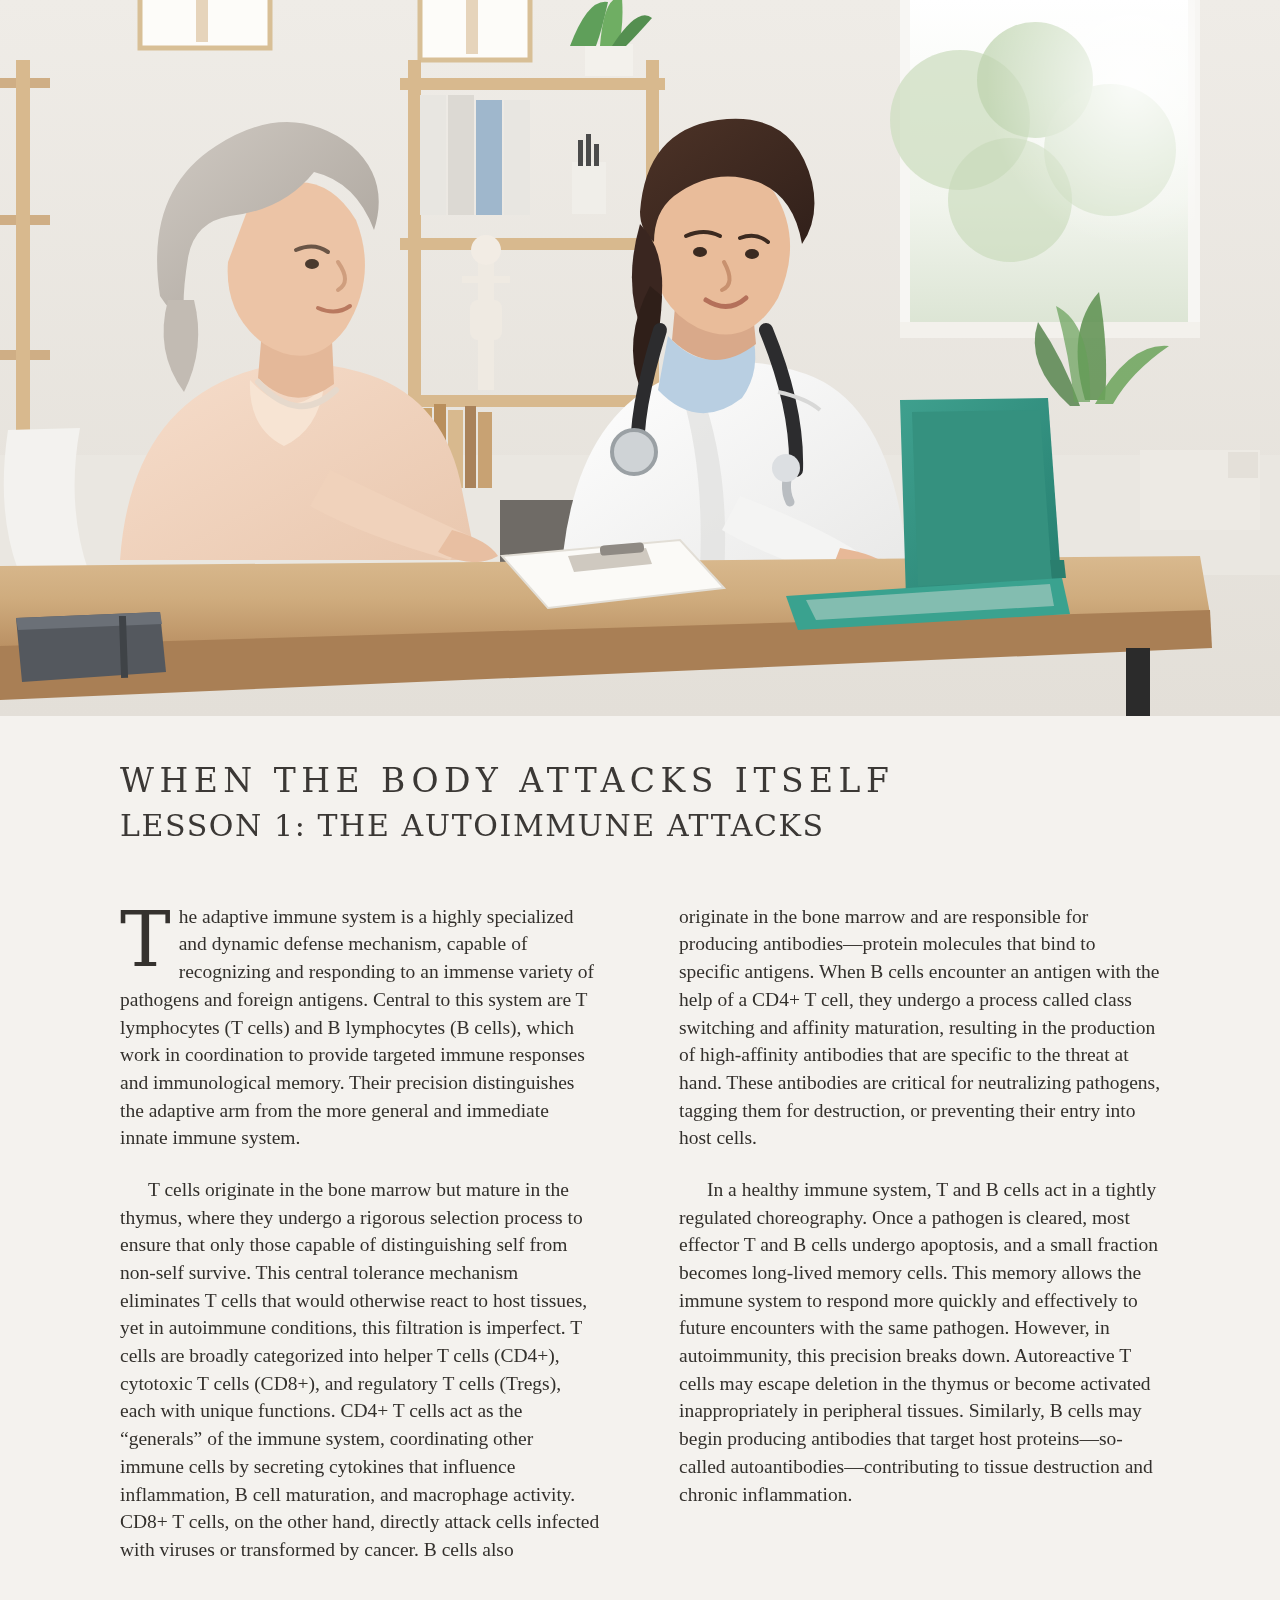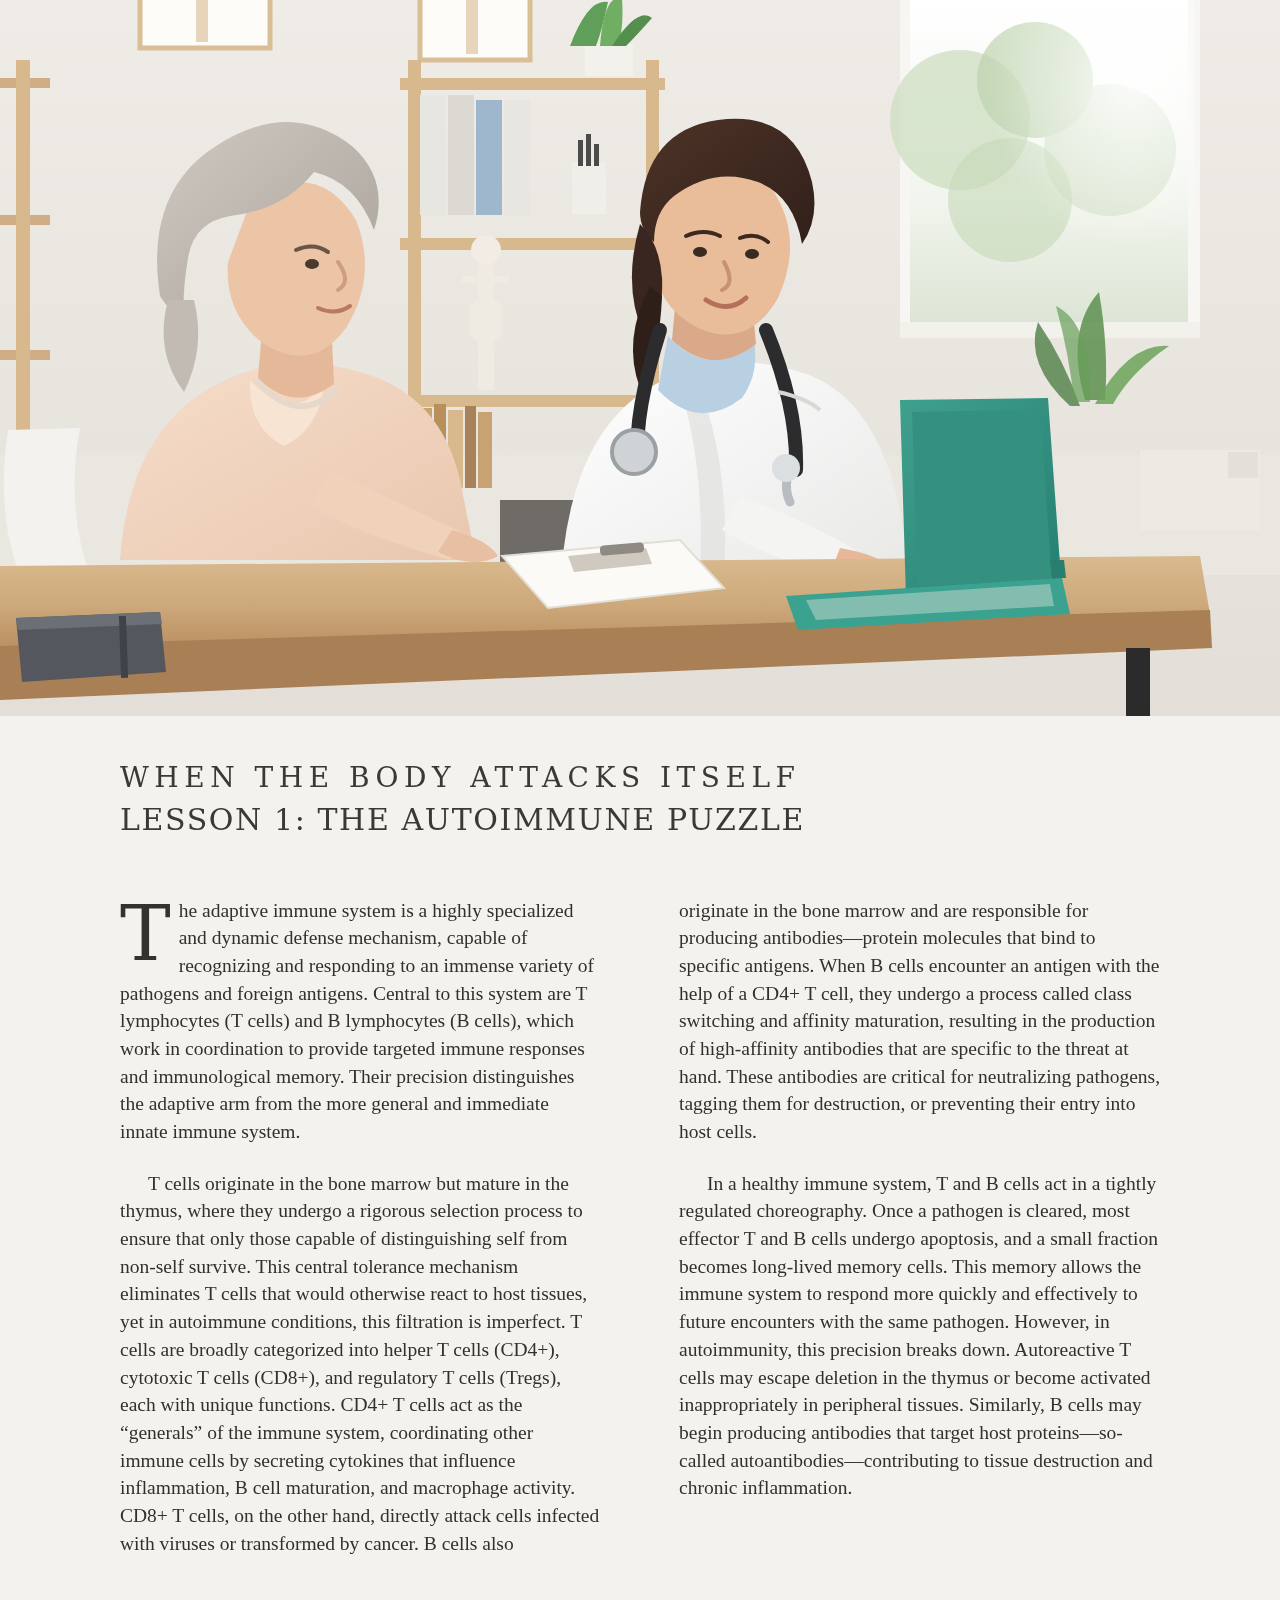--- a/index.html
+++ b/index.html
@@ -27,21 +27,21 @@
 
   
   .article {
     padding: 44px 120px 0 120px;
     box-sizing: border-box;
   }
   .title-block { margin-bottom: 58px; }
   .title-main {
     font-family: "DejaVu Serif", serif;
     font-weight: 400;
-    font-size: 28px;
+    font-size: 33px;
     letter-spacing: 5.5px;
     color: #3b3835;
     margin: 0 0 6px 0;
     line-height: 1.25;
   }
   .title-sub {
     font-family: "DejaVu Serif", serif;
     font-weight: 400;
     font-size: 30px;
     letter-spacing: 1.6px;
@@ -282,21 +282,21 @@
       <path d="M806 600 L1050 584 L1054 606 L816 620 Z" fill="#deded9" opacity="0.45"></path>
       <path d="M1050 560 L1064 560 L1066 578 L1052 578 Z" fill="#2a7e6e"></path>
     </g>
   </svg>
 </div>
 
 <div class="article">
 
   <div class="title-block">
     <h1 class="title-main">WHEN THE BODY ATTACKS ITSELF</h1>
-    <h2 class="title-sub">LESSON 1: THE AUTOIMMUNE PUZZLE</h2>
+    <h2 class="title-sub">LESSON 1: THE AUTOIMMUNE ATTACKS</h2>
   </div>
 
   <div class="columns">
     <div class="col">
       <p class="dropcap">The adaptive immune system is a highly specialized and dynamic defense mechanism, capable of recognizing and responding to an immense variety of pathogens and foreign antigens. Central to this system are T lymphocytes (T cells) and B lymphocytes (B cells), which work in coordination to provide targeted immune responses and immunological memory. Their precision distinguishes the adaptive arm from the more general and immediate innate immune system.</p>
       <p class="indent">T cells originate in the bone marrow but mature in the thymus, where they undergo a rigorous selection process to ensure that only those capable of distinguishing self from non-self survive. This central tolerance mechanism eliminates T cells that would otherwise react to host tissues, yet in autoimmune conditions, this filtration is imperfect. T cells are broadly categorized into helper T cells (CD4+), cytotoxic T cells (CD8+), and regulatory T cells (Tregs), each with unique functions. CD4+ T cells act as the “generals” of the immune system, coordinating other immune cells by secreting cytokines that influence inflammation, B cell maturation, and macrophage activity. CD8+ T cells, on the other hand, directly attack cells infected with viruses or transformed by cancer. B cells also</p>
     </div>
     <div class="col">
       <p>originate in the bone marrow and are responsible for producing antibodies—protein molecules that bind to specific antigens. When B cells encounter an antigen with the help of a CD4+ T cell, they undergo a process called class switching and affinity maturation, resulting in the production of high-affinity antibodies that are specific to the threat at hand. These antibodies are critical for neutralizing pathogens, tagging them for destruction, or preventing their entry into host cells.</p>
       <p class="indent">In a healthy immune system, T and B cells act in a tightly regulated choreography. Once a pathogen is cleared, most effector T and B cells undergo apoptosis, and a small fraction becomes long-lived memory cells. This memory allows the immune system to respond more quickly and effectively to future encounters with the same pathogen. However, in autoimmunity, this precision breaks down. Autoreactive T cells may escape deletion in the thymus or become activated inappropriately in peripheral tissues. Similarly, B cells may begin producing antibodies that target host proteins—so-called autoantibodies—contributing to tissue destruction and chronic inflammation.</p>

